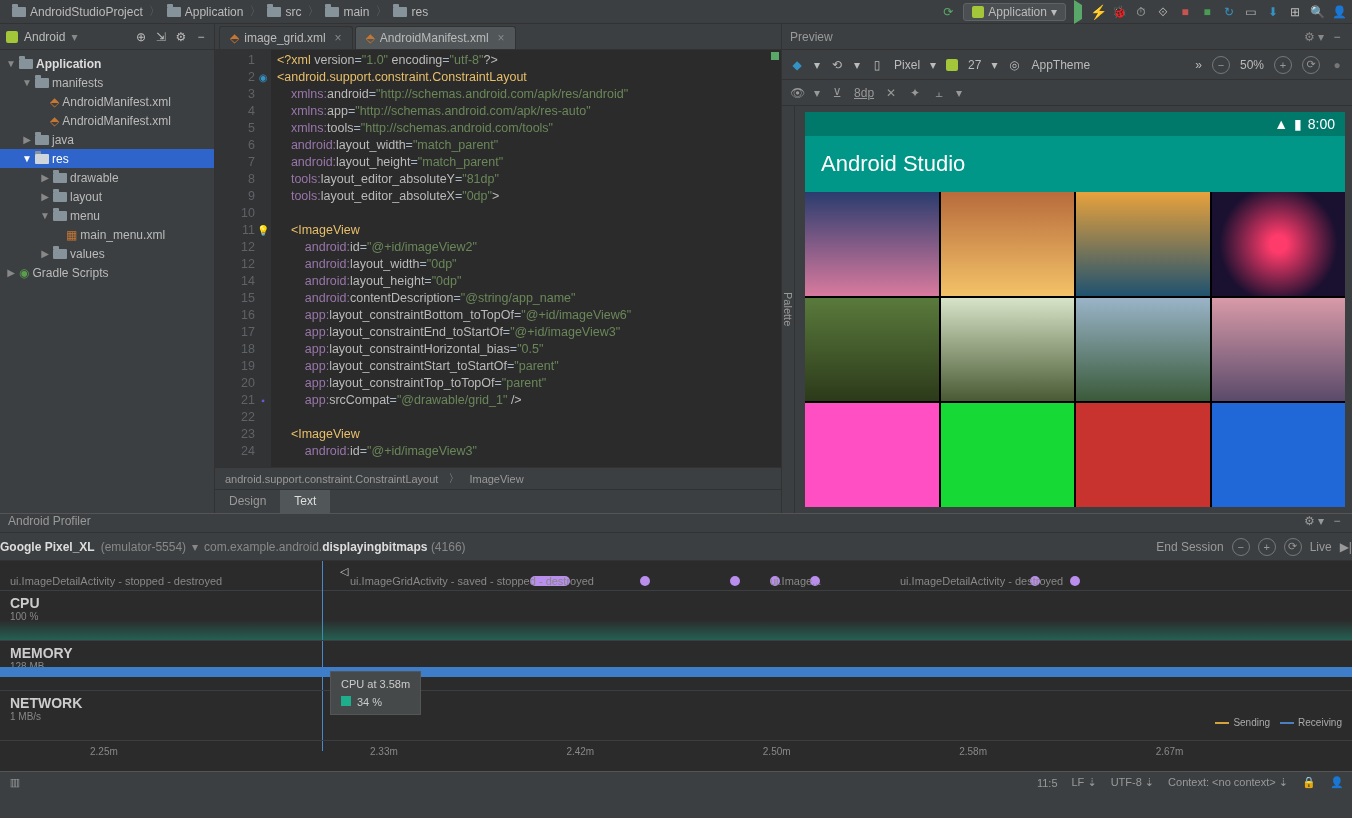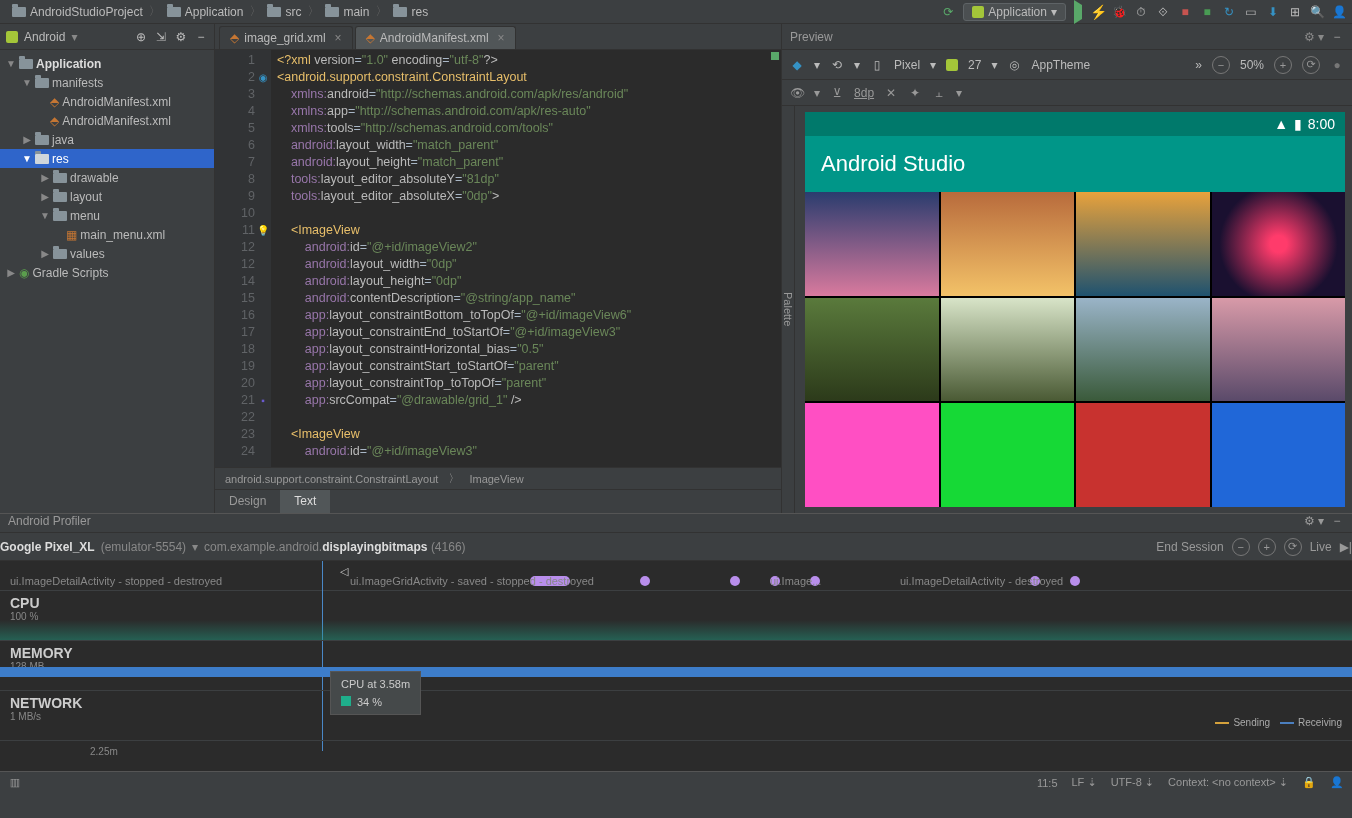--- a/index.html
+++ b/index.html
@@ -404,20 +404,27 @@
     <div style="position:absolute;top:14px;left:40px;font-size:11px;color:#888">ui.ImageGridActivity - saved - stopped - destroyed</div>
     <div style="position:absolute;top:14px;left:460px;font-size:11px;color:#888">ui.Image...</div>
     <div style="position:absolute;top:14px;left:590px;font-size:11px;color:#888">ui.ImageDetailActivity - destroyed</div>
     <div class="metric-row">
         <div class="cpu-wave"></div>
       </div>
     <div class="metric-row">
         <div class="mem-bar"></div>
       </div>
     <div class="metric-row"></div>
+    <div class="time-axis">
+      <span style="padding-left:60px">2.33m</span>
+      <span>2.42m</span>
+      <span>2.50m</span>
+      <span>2.58m</span>
+      <span>2.67m</span>
+    </div>
     <div class="tooltip">
       <div>CPU at 3.58m</div>
       <div style="margin-top:6px"><span class="sq"></span><span>34 %</span></div>
     </div>
     <div class="legend">
       <span class="l1">Sending</span>
       <span class="l2">Receiving</span>
     </div>
   </div>
 </div>

